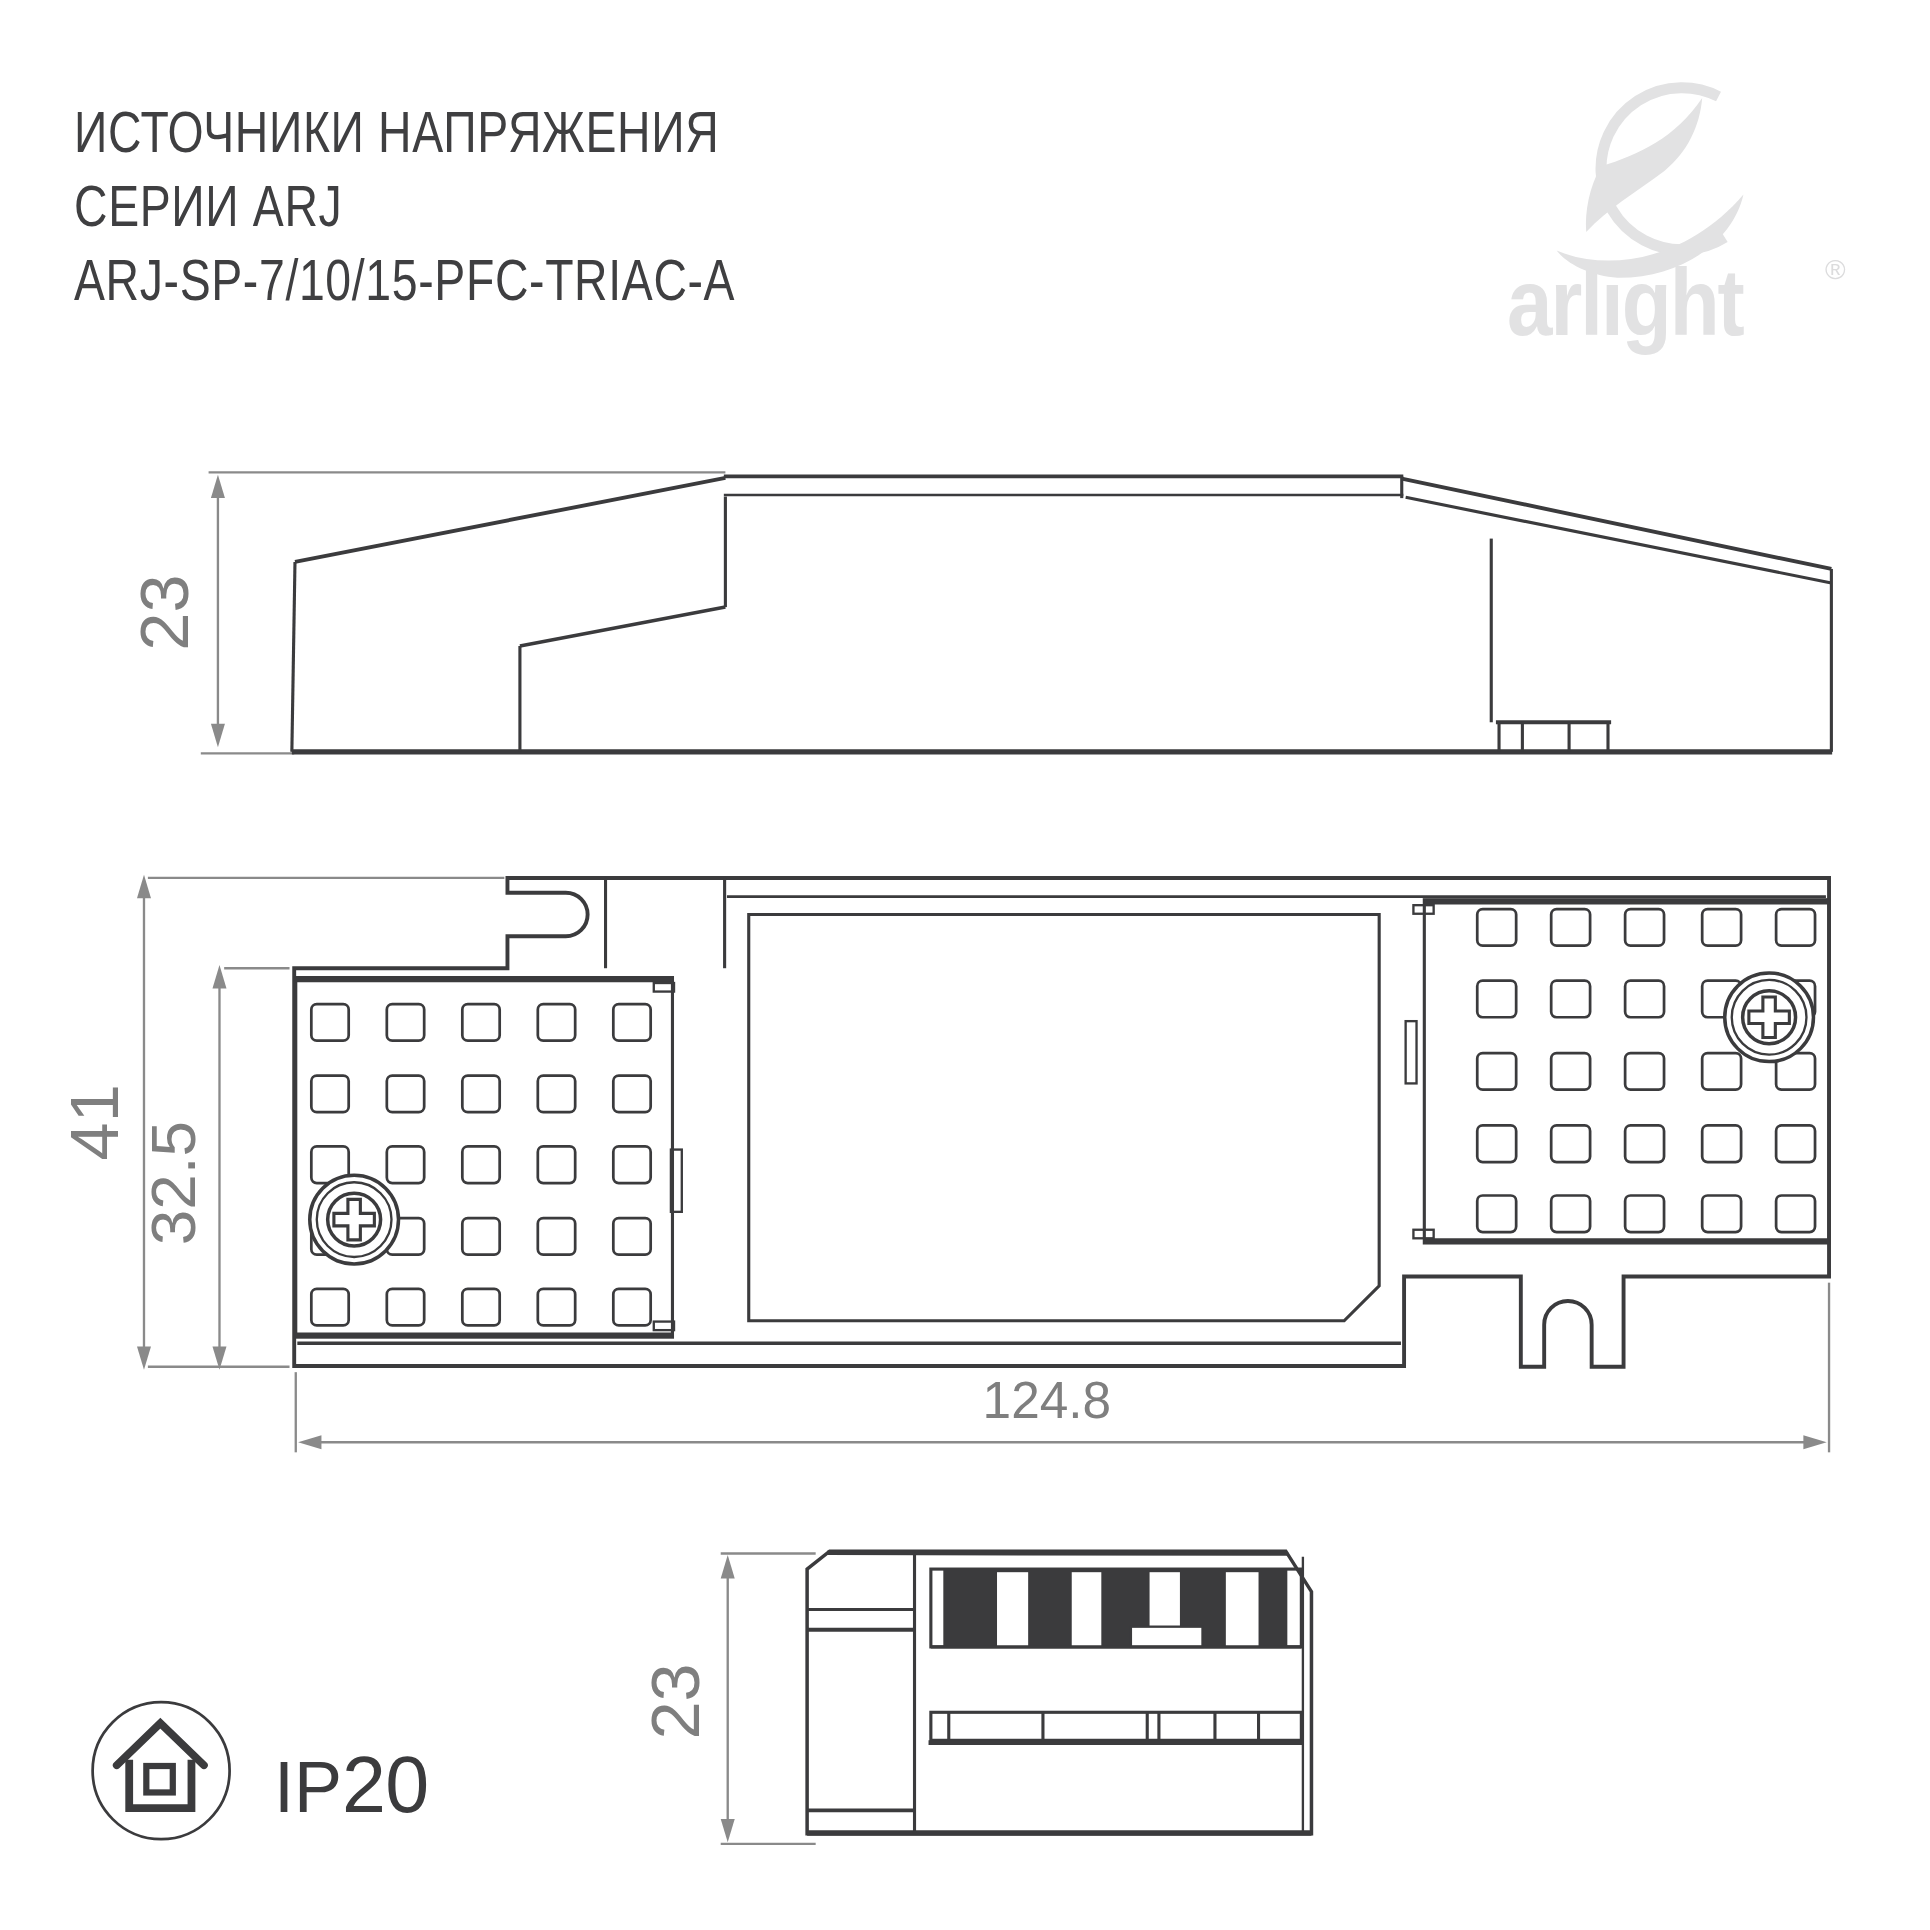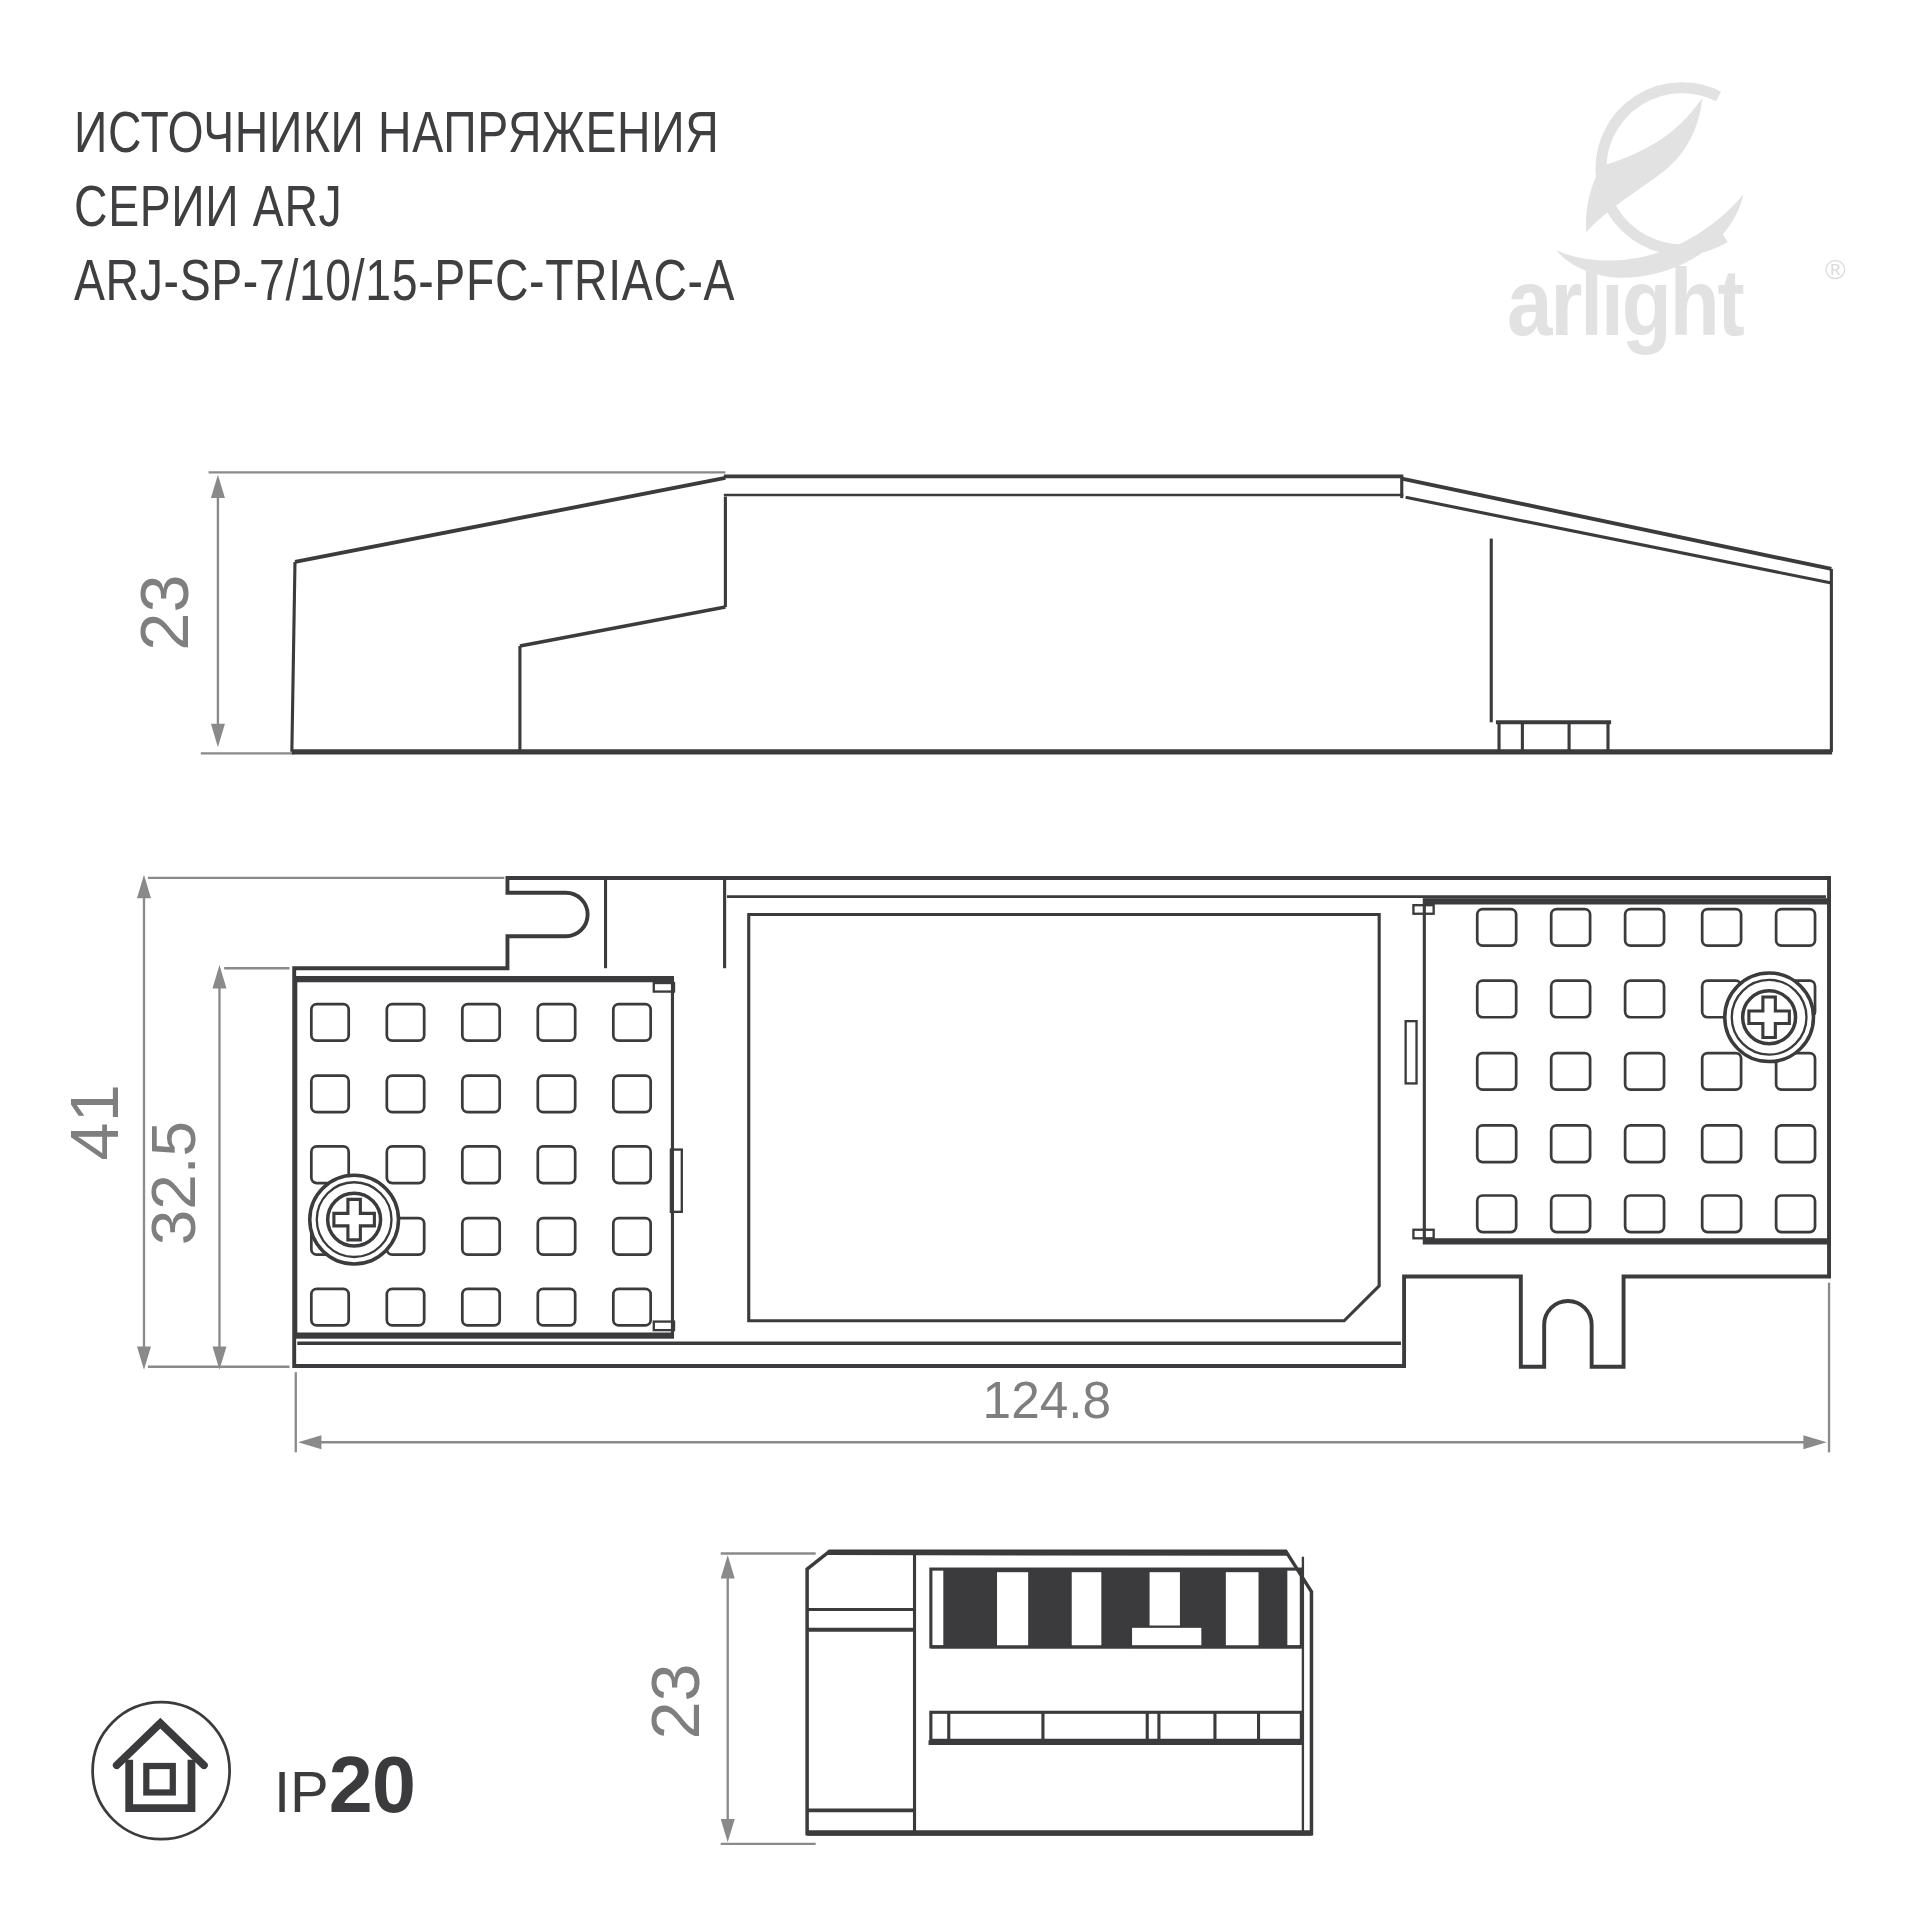--- a/index.html
+++ b/index.html
@@ -15,22 +15,22 @@
   .brand{position:absolute;left:1507px;top:248px;color:#e2e2e3;}
   .brand .brand-word{
     display:inline-block;font-size:95px;font-weight:700;letter-spacing:-2.3px;
     transform:scaleX(0.86);transform-origin:left top;
   }
   .brand .reg{
     position:absolute;left:318px;top:6.2px;font-size:28px;font-weight:400;color:#dcdcdd;
     transform:none;letter-spacing:0;
   }
   .ip-badge{position:absolute;left:274px;top:1739px;color:#3b3b3d;white-space:nowrap;}
-  .ip-badge .ip-prefix{font-size:58px;font-weight:400;letter-spacing:0px;}
-  .ip-badge .ip-value{font-size:79px;font-weight:700;letter-spacing:-0.8px;}
+  .ip-badge .ip-prefix{font-size:72px;font-weight:400;letter-spacing:0px;}
+  .ip-badge .ip-value{font-size:79px;font-weight:400;letter-spacing:-0.8px;}
   svg{position:absolute;left:0;top:0;}
   svg text{font-family:"Liberation Sans","DejaVu Sans",sans-serif;fill:#7f7f7f;}
   .dimtext{font-size:88px;}
   .dimtext-small{font-size:82px;}
   .dimtext-length{font-size:66px;}
 </style>
 </head>
 <body>
 
 <div class="title">

